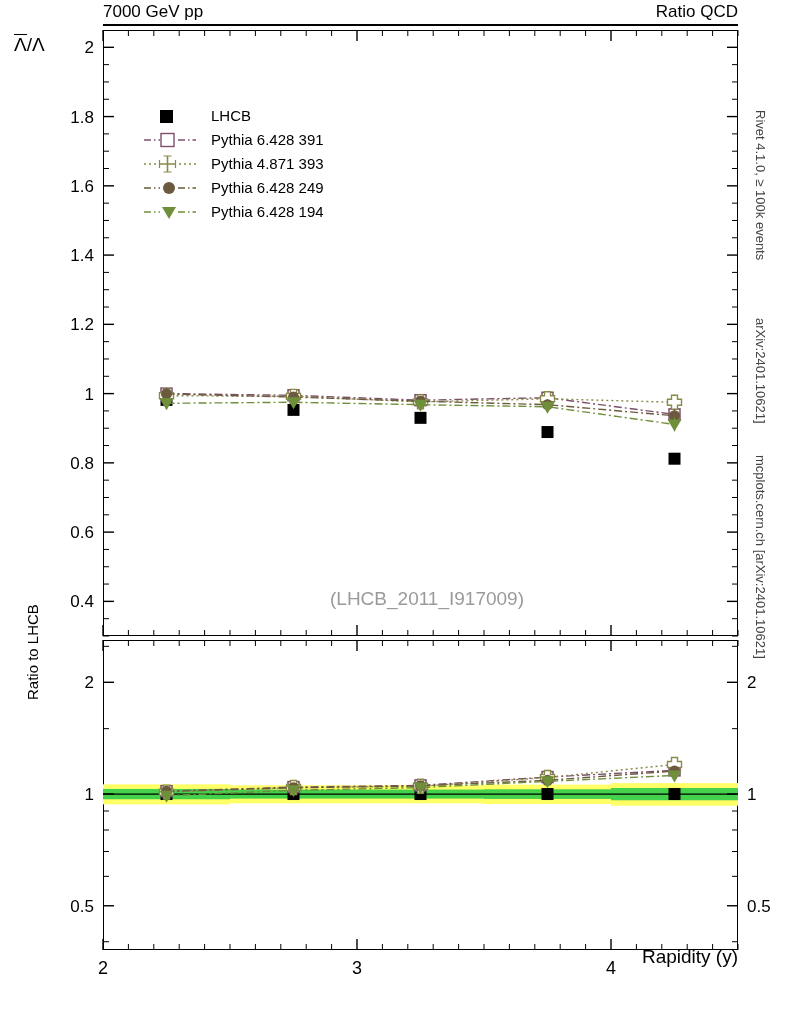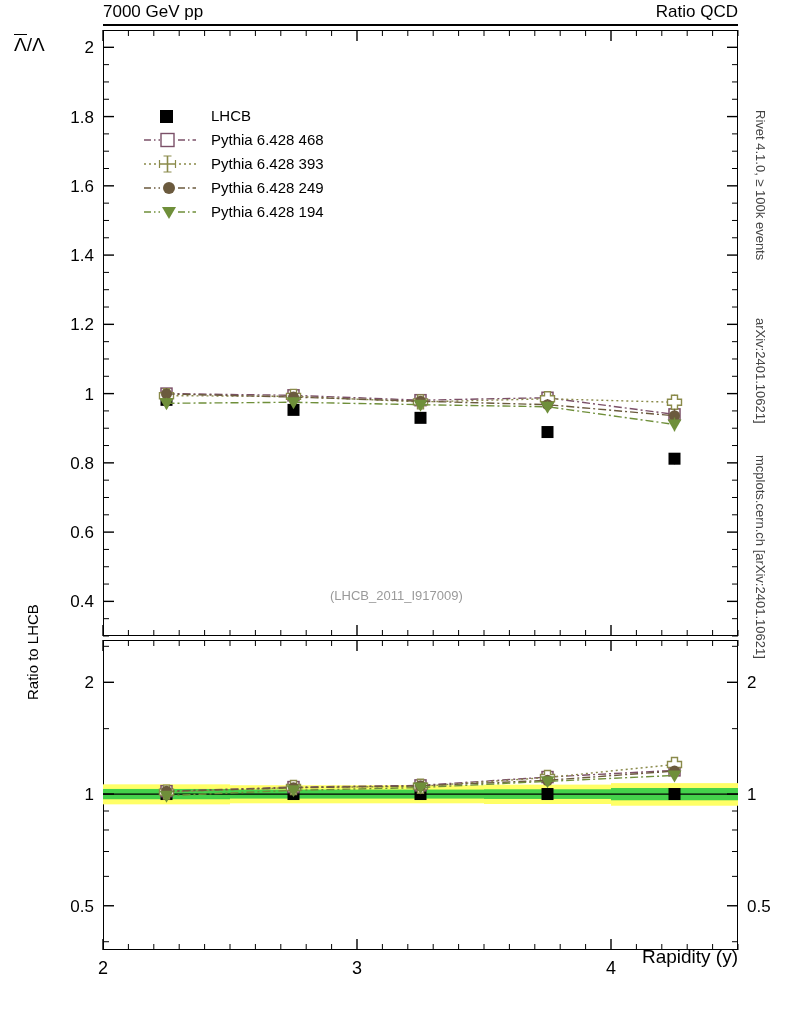--- a/index.html
+++ b/index.html
@@ -18,21 +18,21 @@
   
   #ylab-main{position:absolute;left:14px;top:34px;font-size:19px;}
   #ylab-ratio{position:absolute;left:24px;top:700px;font-size:15px;transform:rotate(-90deg);transform-origin:0 0;white-space:nowrap;}
 
   #xlab{position:absolute;right:48px;top:946px;font-size:19px;}
 
   .rside{position:absolute;font-size:13px;color:#444;white-space:nowrap;transform:rotate(90deg);transform-origin:0 0;}
 
   #title{position:absolute;left:160px;top:62px;font-size:17px;}
 
-  #watermark{position:absolute;left:330px;top:588px;font-size:13px;color:#9a9a9a;}
+  #watermark{position:absolute;left:330px;top:588px;font-size:19px;color:#9a9a9a;}
 
   
   #legend{position:absolute;left:142px;top:105px;font-size:15px;}
   .leg-row{position:relative;height:24px;}
   .leg-txt{position:absolute;left:56px;top:2px;white-space:nowrap;margin-left:13px;}
   .leg-mark{position:absolute;left:0;top:0;width:56px;height:22px;}
 
   svg{position:absolute;left:0;top:0;overflow:visible;}
 </style>
 </head>
@@ -68,29 +68,29 @@
       <svg class="leg-mark" width="56" height="22">
         <rect x="18" y="5" width="13" height="13" fill="#000"></rect>
       </svg>
       <span class="leg-txt">LHCB</span>
     </div>
     <div class="leg-row">
       <svg class="leg-mark" width="56" height="22">
         <path d="M2 11 H18 M36 11 H54" stroke="#7b5068" stroke-width="1.4" stroke-dasharray="7,3,1.5,3"></path>
         <rect x="19" y="4.5" width="13" height="13" fill="none" stroke="#7b5068" stroke-width="1.4"></rect>
       </svg>
-      <span class="leg-txt">Pythia 6.428 468</span>
+      <span class="leg-txt">Pythia 6.428 391</span>
     </div>
     <div class="leg-row">
       <svg class="leg-mark" width="56" height="22">
         <path d="M2 11 H17 M37 11 H54" stroke="#8a8a4a" stroke-width="1.4" stroke-dasharray="2,3"></path>
         <path d="M25.5 3 V19 M17.5 11 H33.5" stroke="#8a8a4a" stroke-width="1.6" fill="none"></path>
         <path d="M21.5 3 H29.5 M21.5 19 H29.5 M17.5 7 V15 M33.5 7 V15" stroke="#8a8a4a" stroke-width="1.2" fill="none"></path>
       </svg>
-      <span class="leg-txt">Pythia 6.428 393</span>
+      <span class="leg-txt">Pythia 4.871 393</span>
     </div>
     <div class="leg-row">
       <svg class="leg-mark" width="56" height="22">
         <path d="M2 11 H18 M36 11 H54" stroke="#6b5a3e" stroke-width="1.4" stroke-dasharray="7,3,1.5,3"></path>
         <circle cx="27" cy="11" r="6" fill="#6b5a3e"></circle>
       </svg>
       <span class="leg-txt">Pythia 6.428 249</span>
     </div>
     <div class="leg-row">
       <svg class="leg-mark" width="56" height="22">

